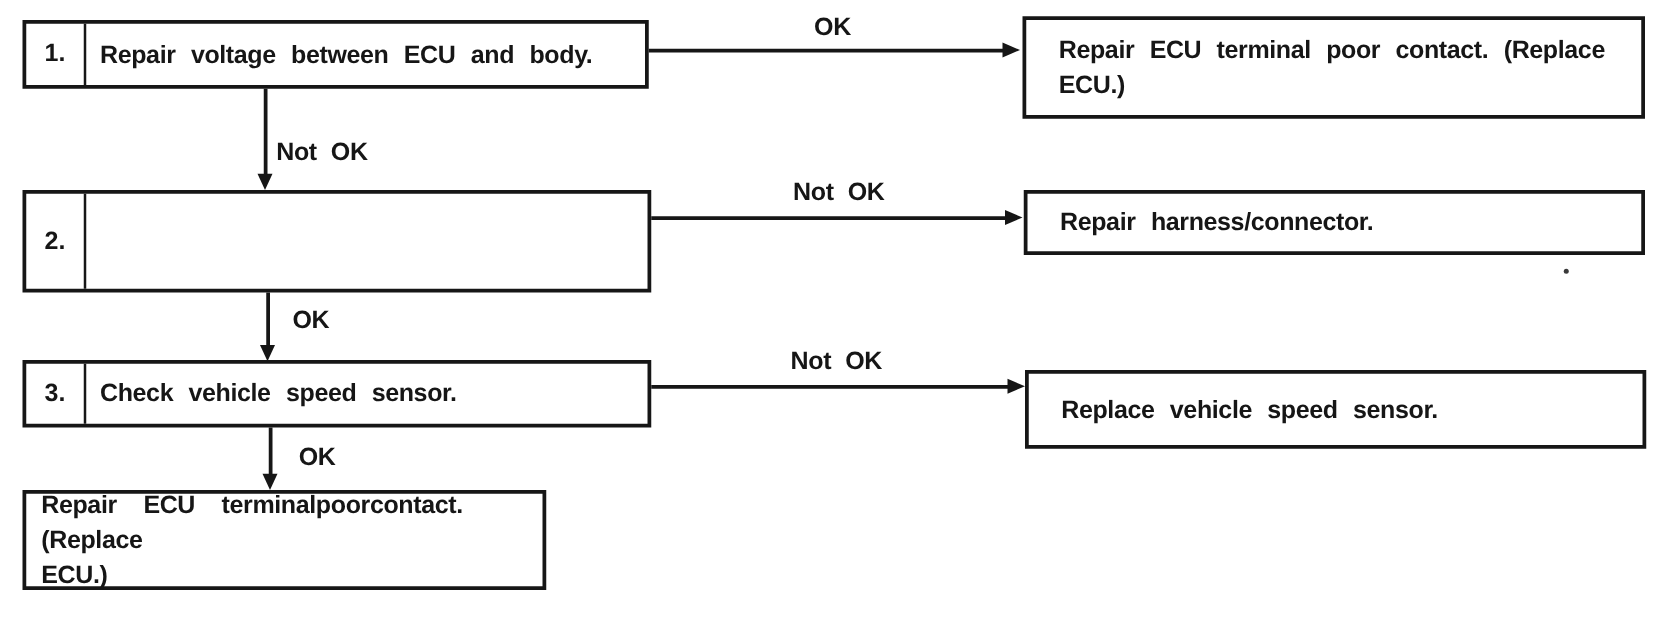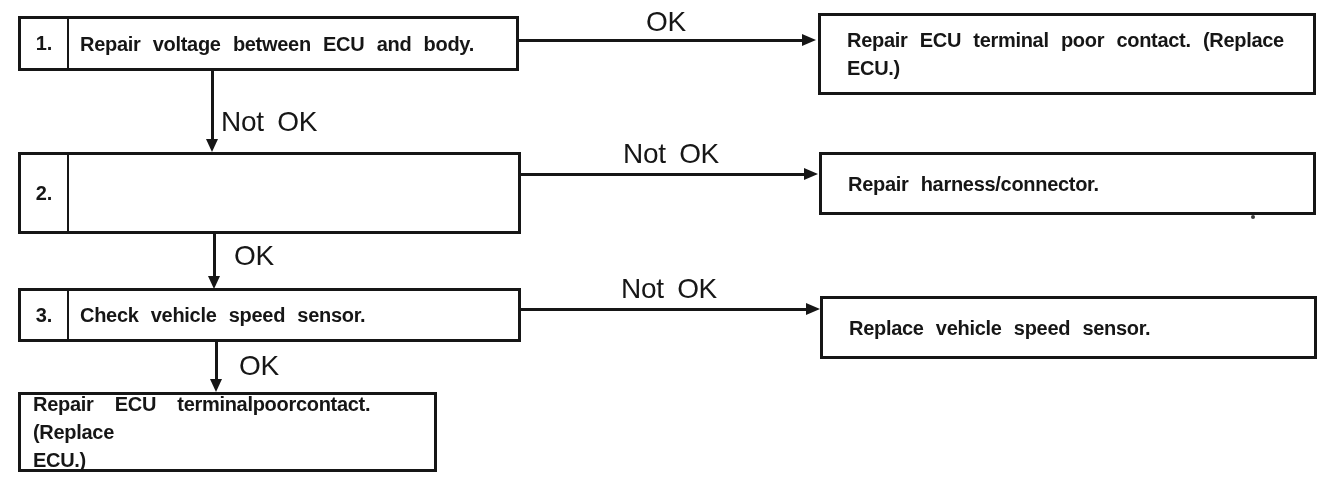--- a/index.html
+++ b/index.html
@@ -70,22 +70,22 @@
   }
   .arrow-down {
     position: absolute;
     width: 0; height: 0;
     border-left: 6px solid transparent;
     border-right: 6px solid transparent;
     border-top: 13px solid #161616;
   }
   .elabel {
     position: absolute;
-    font-weight: 400;
-    font-size: 28px;
+    font-weight: 700;
+    font-size: 20px;
     line-height: 24px;
     letter-spacing: -0.3px;
     word-spacing: 6px;
     white-space: nowrap;
   }
   .elabel.centered {
     transform: translateX(-50%);
   }
   .speck {
     position: absolute;
@@ -117,21 +117,21 @@
   <div class="fbox" style="left:18px; top:392px; width:419px; height:80px;">
     <div class="btext wide-just">Repair ECU terminalpoorcontact. (Replace
 ECU.)</div>
   </div>
 
   <div class="fbox" style="left:818px; top:13px; width:498px; height:82px;">
     <div class="btext rpad">Repair ECU terminal poor contact. (Replace
 ECU.)</div>
   </div>
 
-  <div class="fbox" style="left:819px; top:152px; width:497px; height:63px;">
+  <div class="fbox" style="left:819px; top:152px; width:497px; height:52px;">
     <div class="btext rpad">Repair harness/connector.</div>
   </div>
 
   <div class="fbox" style="left:820px; top:284px; width:497px; height:63px;margin-top:12px;">
     <div class="btext rpad">Replace vehicle speed sensor.</div>
   </div>
 
   <div class="hline" style="left:519px; top:39px; width:287px;"></div>
   <div class="arrow-right" style="left:802px; top:34px;"></div>
   <div class="elabel centered" style="left:666px; top:10px;">OK</div>

